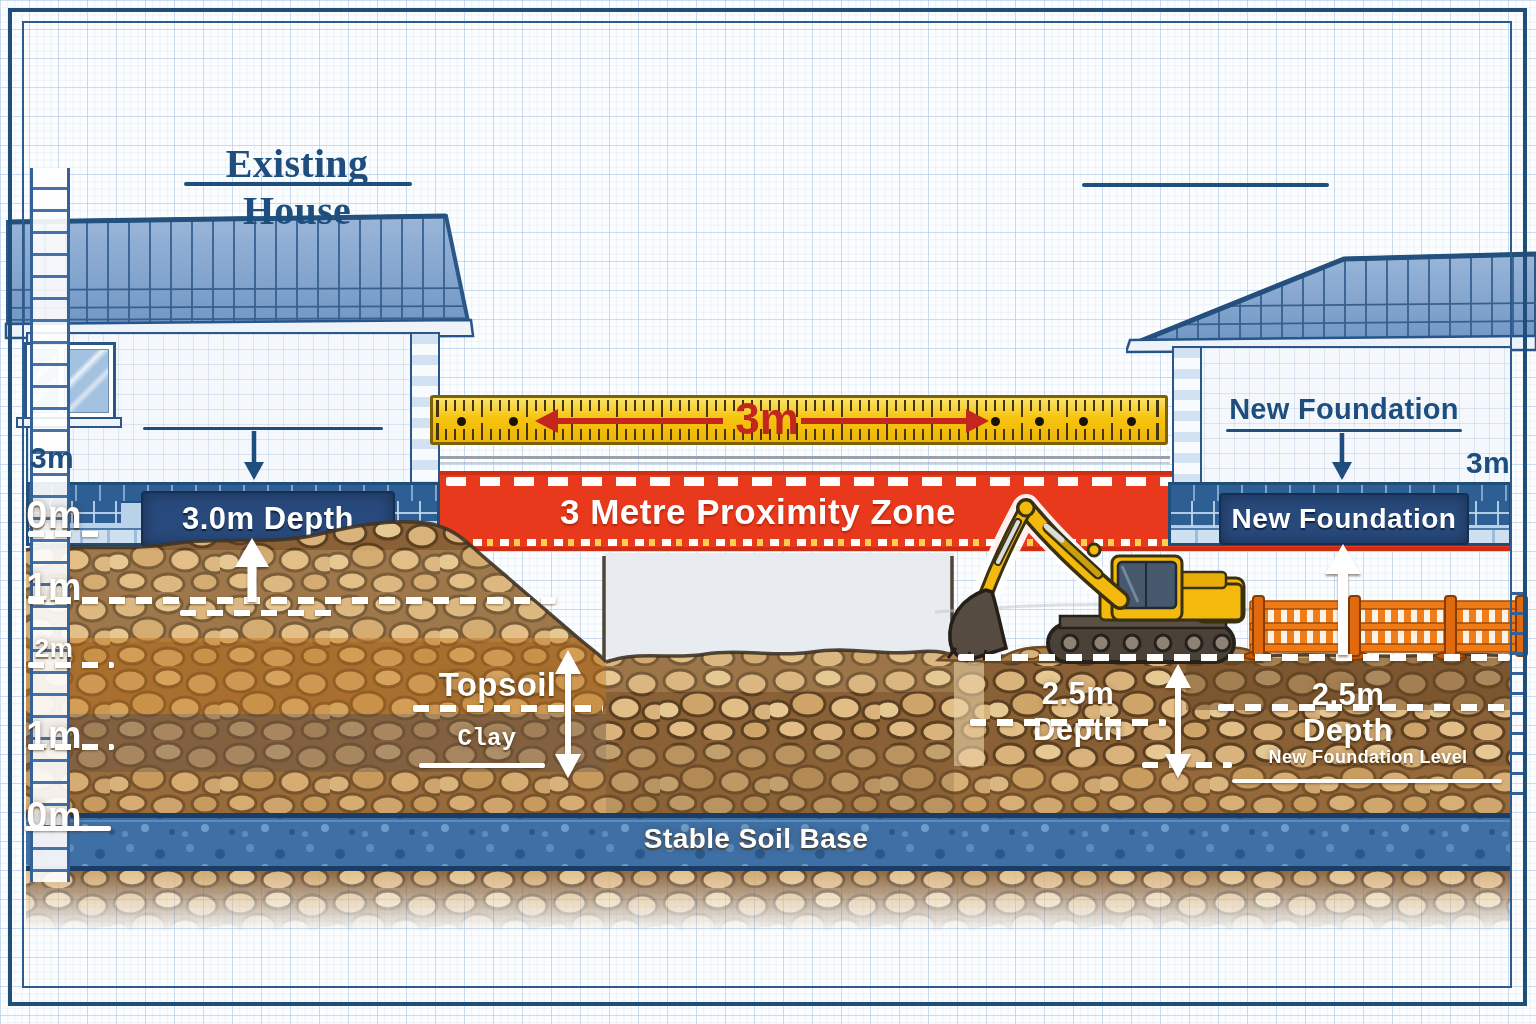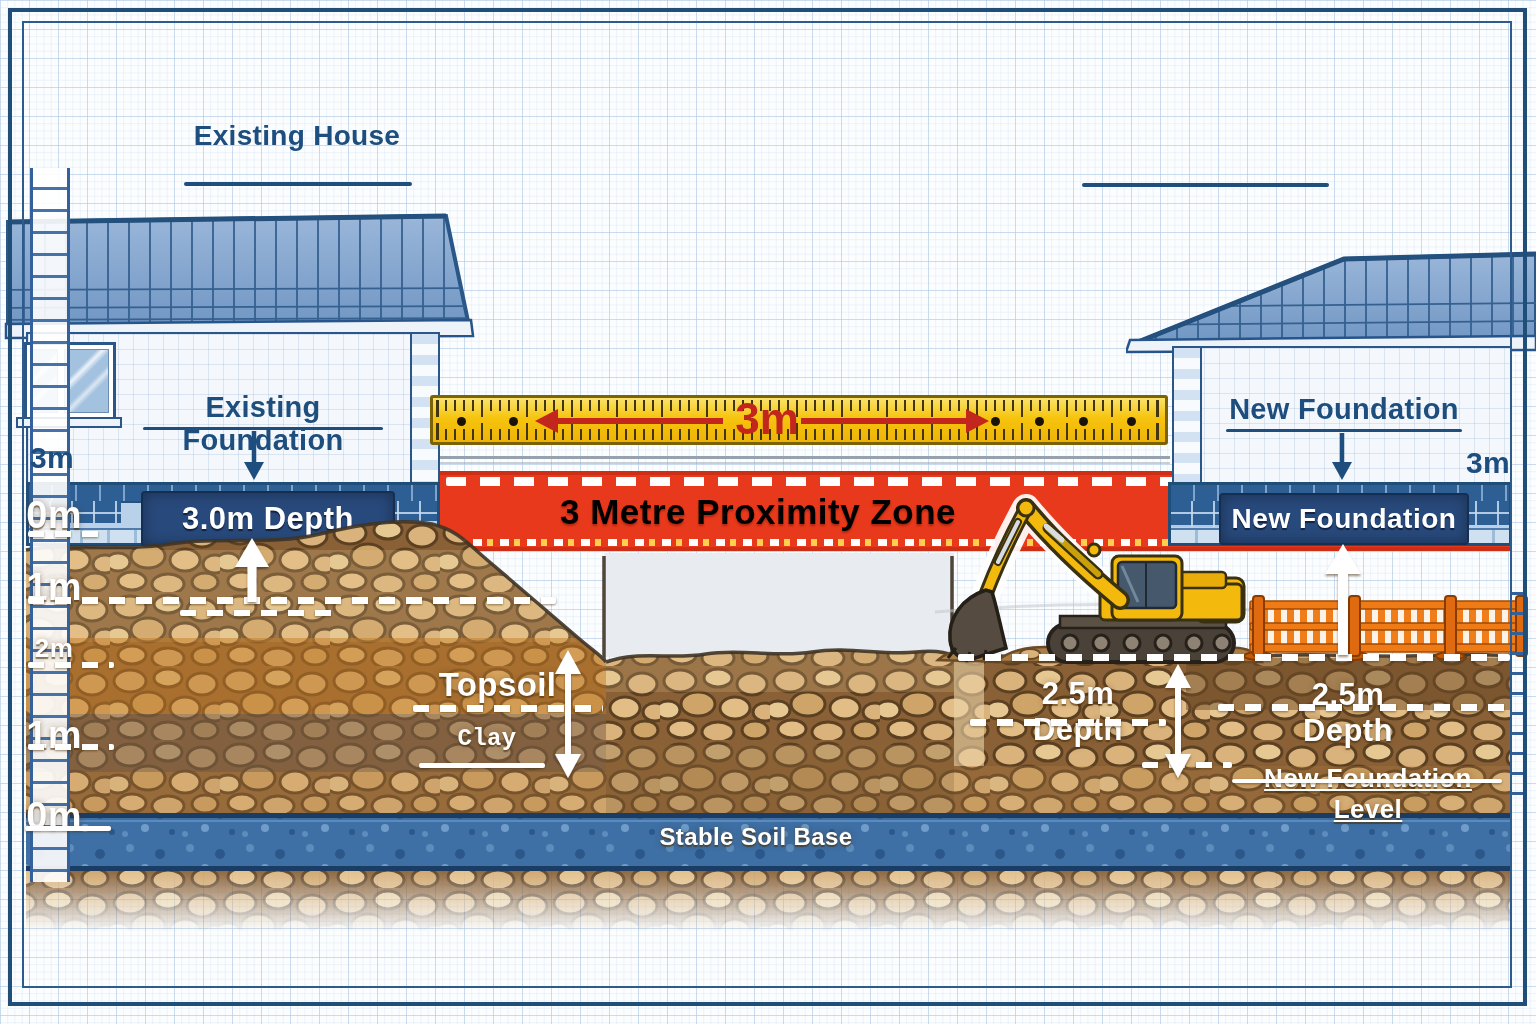--- a/index.html
+++ b/index.html
@@ -36,21 +36,21 @@
   .rshaft{position:absolute;top:20px;height:6px;background:#c3261d;}
   .rhead{position:absolute;top:11px;width:0;height:0;border-top:12px solid transparent;border-bottom:12px solid transparent;}
   .ruler-3m{position:absolute;left:264px;top:-4px;width:140px;text-align:center;font-size:44px;font-weight:700;color:#c3261d;}
   
   .banner{position:absolute;left:438px;top:471px;width:1072px;height:80px;background:#e8391c;z-index:6;
     box-shadow:inset 0 4px 0 rgba(120,20,0,.25), inset 0 -4px 0 rgba(120,20,0,.25);}
   .banner .dtop{position:absolute;left:8px;right:8px;top:6px;height:9px;border-radius:2px;
     background:repeating-linear-gradient(90deg,#fff 0 20px,transparent 20px 34px);}
   .banner .dbot{position:absolute;left:8px;right:8px;bottom:5px;height:7px;
     background:repeating-linear-gradient(90deg,#fff 0 9px,transparent 9px 14px,#ffcf4d 14px 20px,transparent 20px 27px);}
-  .banner-text{position:absolute;left:40px;top:21px;width:560px;text-align:center;color:#000000;font-size:35px;font-weight:700;
+  .banner-text{position:absolute;left:40px;top:21px;width:560px;text-align:center;color:#ffffff;font-size:35px;font-weight:700;
     text-shadow:0 2px 2px rgba(120,20,0,.5);letter-spacing:.5px;}
   
   .wall{position:absolute;background-color:#f4f8fc;border:2.5px solid #2a5688;box-sizing:border-box;z-index:8;
     background-image:linear-gradient(rgba(150,178,210,.28) 1px,transparent 1px),linear-gradient(90deg,rgba(150,178,210,.28) 1px,transparent 1px);
     background-size:15px 15px;}
   .trim{position:absolute;top:0;bottom:0;width:28px;box-sizing:border-box;
     background:repeating-linear-gradient(180deg,#d3e2f2 0 10px,#f8fbfe 10px 21px);}
   .trim.right{right:0;border-left:2px solid #2a5688;}
   .trim.left{left:0;border-right:2px solid #2a5688;}
   .window{position:absolute;background:#fff;border:3px solid #2a5688;box-sizing:border-box;z-index:9;}
@@ -369,26 +369,25 @@
     <div class="f-cluster" style="right:0;top:16px;width:54px;height:24px;"></div>
     <div class="f-bottom"></div>
     <div class="f-dark" style="left:48px;top:8px;width:246px;height:48px;font-size:28px;">
       <span>New Foundation</span>
     </div>
   </div>
 
   <div class="ladder" style="left:30px;top:168px;width:40px;height:714px;"></div>
   <div class="ladder2" style="left:1511px;top:575px;width:14px;height:228px;"></div>
 
-  <div class="blabel" style="left:172px;top:120px;width:250px;font-size:28px;">Existing House</div>
+  <div class="blabel" style="left:172px;top:140px;width:250px;font-size:40px;font-family:Liberation Serif, serif;">Existing House</div>
   <div class="bline" style="left:184px;top:182px;width:228px;height:3.5px;"></div>
 
   <div class="bline" style="left:1082px;top:183px;width:247px;height:3.5px;"></div>
 
-  <div class="blabel" style="left:138px;top:391px;width:250px;font-size:29px;">Existing Foundation</div>
   <div class="bline" style="left:143px;top:427px;width:240px;"></div>
 
   <div class="blabel" style="left:1222px;top:393px;width:244px;font-size:29px;">New Foundation</div>
   <div class="bline" style="left:1226px;top:429px;width:236px;"></div>
 
   <div class="blabel" style="left:26px;top:441px;width:52px;font-size:30px;">3m</div>
   <div class="blabel" style="left:1462px;top:446px;width:52px;font-size:30px;">3m</div>
 
   <div class="wlabel" style="left:26px;top:494px;width:56px;font-size:38px;">0m</div>
   <div class="wdash" style="left:28px;top:531px;width:78px;height:6px;"></div>
@@ -399,27 +398,27 @@
   <div class="wdash" style="left:28px;top:662px;width:86px;height:6px;"></div>
   <div class="wlabel" style="left:26px;top:714px;width:56px;font-size:38px;">1m</div>
   <div class="wdash" style="left:28px;top:744px;width:86px;height:6px;"></div>
   <div class="wlabel" style="left:26px;top:795px;width:56px;font-size:38px;">0m</div>
   <div class="wsolid" style="left:25px;top:826px;width:86px;height:5px;"></div>
 
   <div class="wlabel" style="left:415px;top:666px;width:165px;font-size:33px;">Topsoil</div>
   <div class="wdash" style="left:413px;top:705px;width:190px;"></div>
   <div class="wlabel" style="left:417px;top:725px;width:140px;font-size:24px;font-family:Liberation Mono, monospace;">Clay</div>
   <div class="wsolid" style="left:419px;top:763px;width:126px;height:5px;"></div>
-  <div class="wlabel" style="left:540px;top:823px;width:432px;font-size:24px;">Stable Soil Base</div>
+  <div class="wlabel" style="left:540px;top:823px;width:432px;font-size:28px;">Stable Soil Base</div>
 
   <div class="wlabel" style="left:993px;top:676px;width:170px;font-size:31px;">2.5m Depth</div>
   <div class="wlabel" style="left:1263px;top:677px;width:170px;font-size:31px;">2.5m Depth</div>
   <div class="wdash" style="left:970px;top:719px;width:196px;"></div>
   <div class="wdash" style="left:1218px;top:704px;width:292px;"></div>
-  <div class="wlabel" style="left:1237px;top:763px;width:262px;font-size:26px;text-decoration:underline;">New Foundation Level</div>
+  <div class="wlabel" style="left:1237px;top:747px;width:262px;font-size:18px;">New Foundation Level</div>
   <div class="wsolid" style="left:1232px;top:779px;width:270px;height:4px;"></div>
   <div class="wdash" style="left:1142px;top:762px;width:90px;height:6px;"></div>
   <div class="wdash" style="left:958px;top:654px;width:552px;"></div>
 
   <svg class="abs" style="left:0;top:0;z-index:32;pointer-events:none;" width="1536" height="1024" viewBox="0 0 1536 1024">
     <defs>
       <filter id="ashadow" x="-40%" y="-40%" width="180%" height="180%">
         <feDropShadow dx="0" dy="2" stdDeviation="1.2" flood-color="#4b300c" flood-opacity=".55"></feDropShadow>
       </filter>
     </defs>

